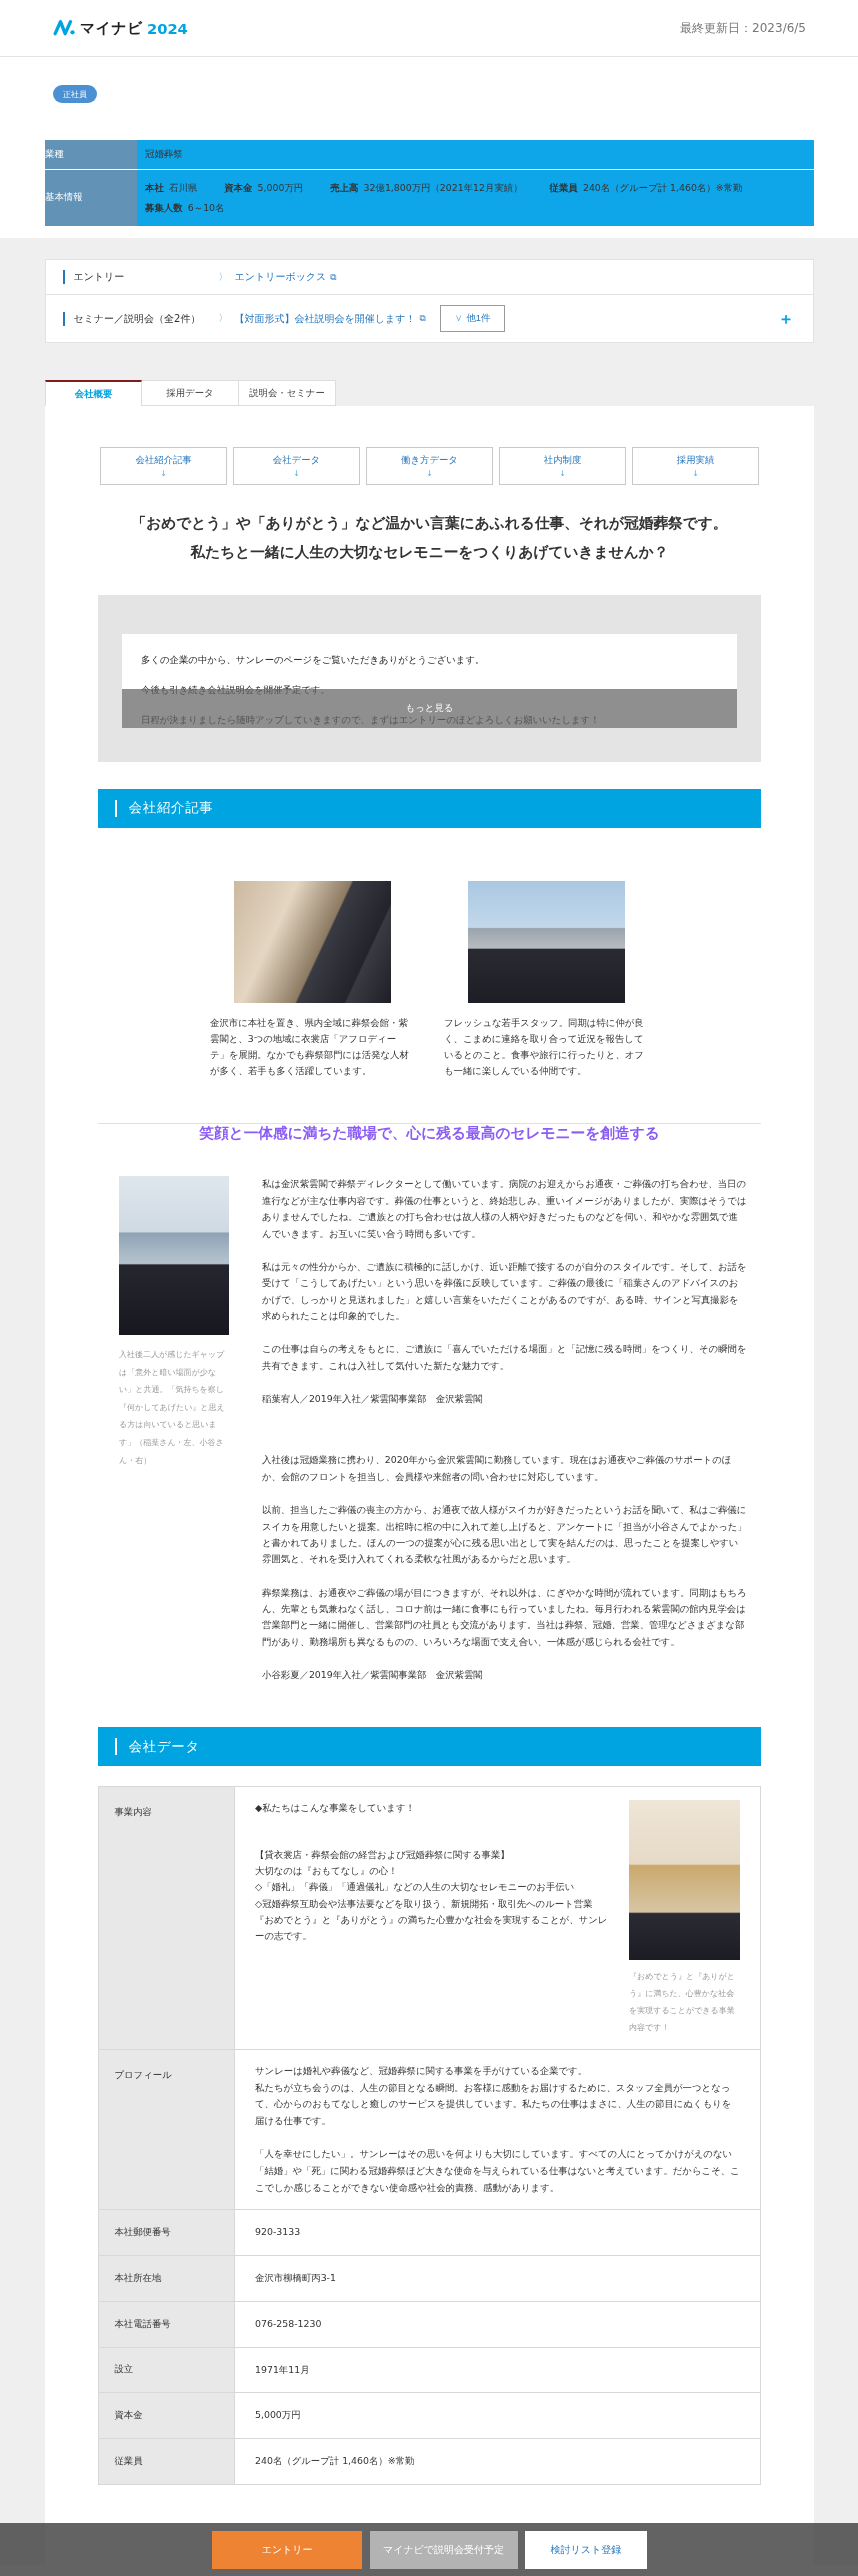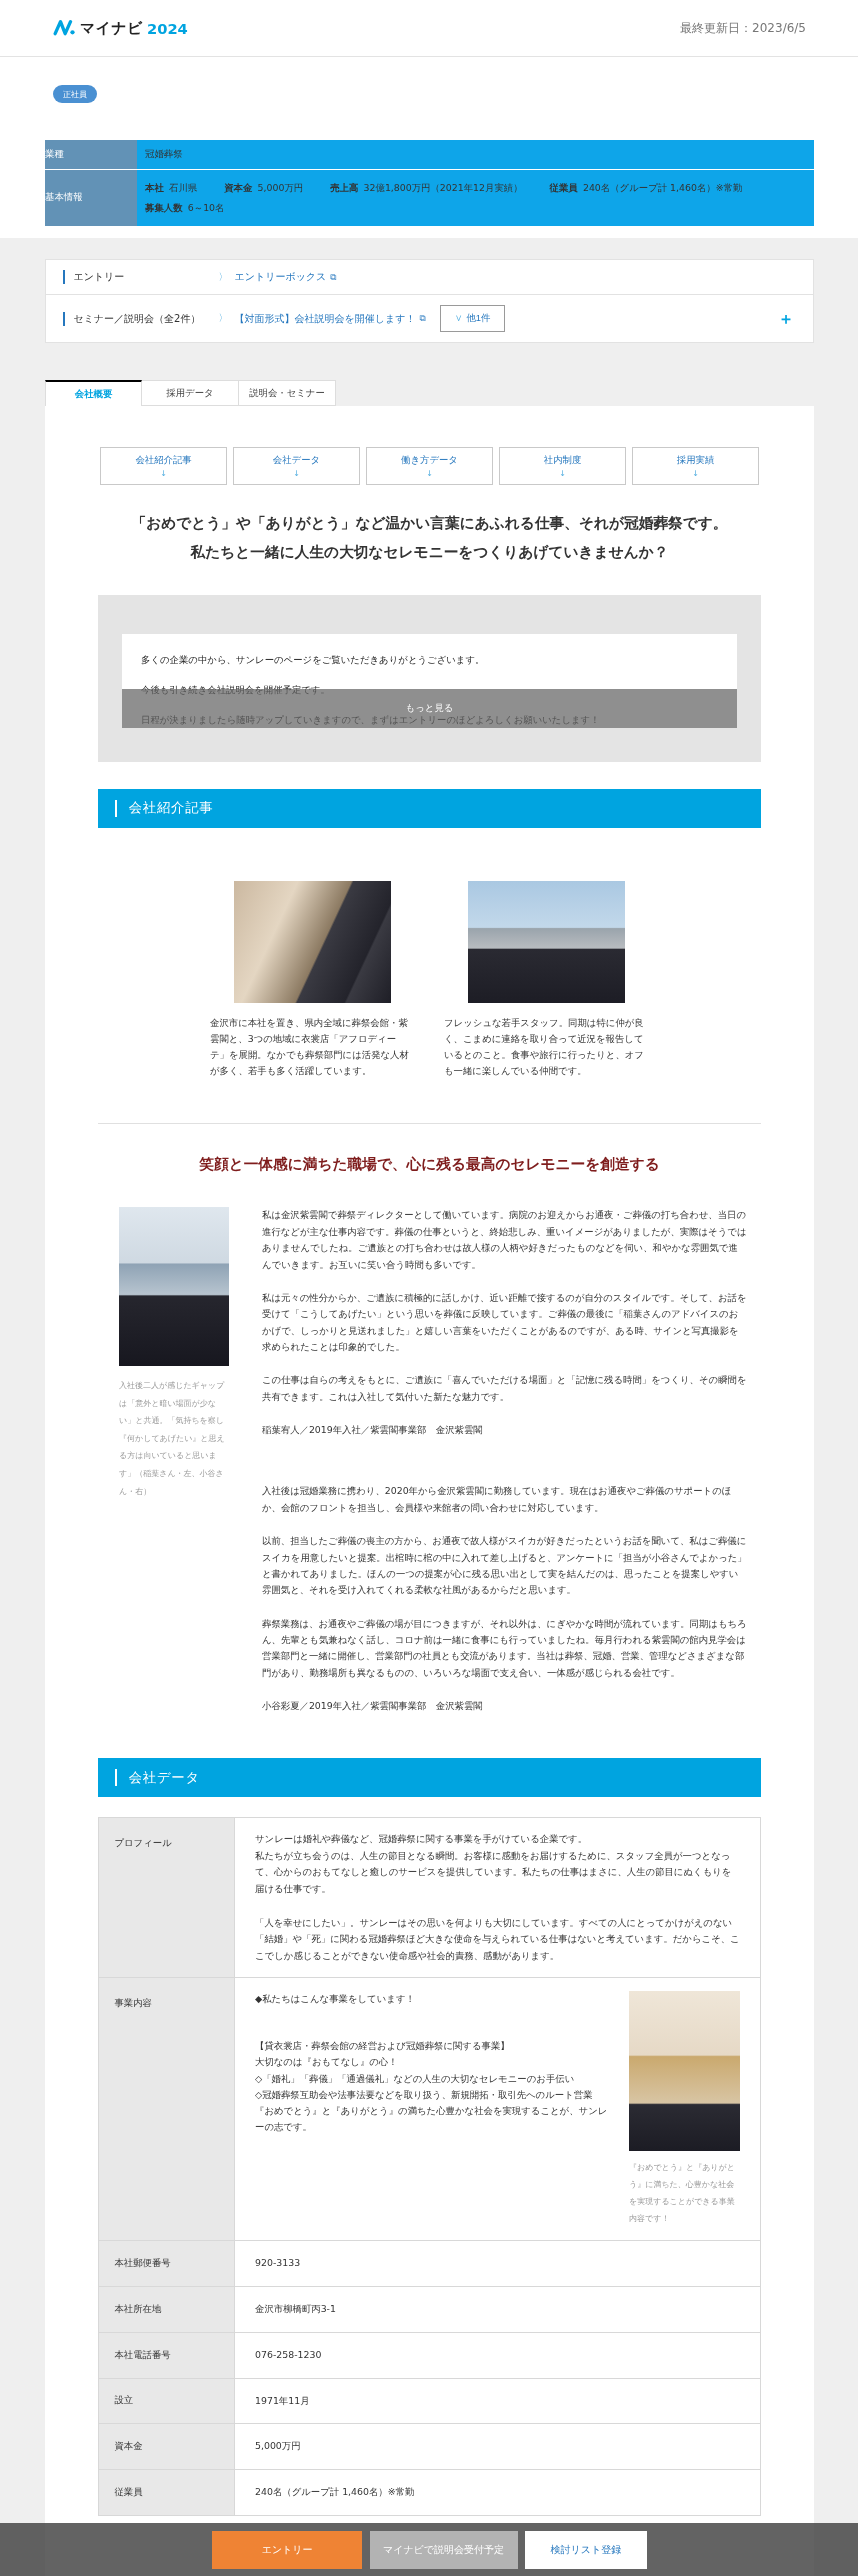--- a/index.html
+++ b/index.html
@@ -48,21 +48,21 @@
   .more-btn .v { color:#53aee0; margin-right:4px; }
   .plus-ico { position:absolute; right:19px; top:50%; transform:translateY(-50%);
     color:#00a4e0; font-size:16px; font-weight:bold; cursor:pointer; }
 
   
   .tabs { display:flex; margin-top:37px; }
   .tab { width:97px; height:26px; display:flex; align-items:center; justify-content:center;
     font-size:9.4px; background:#fff; border:0.7px solid #ddd; border-left:none; color:#444;
     cursor:pointer; border-bottom:0.7px solid #ddd; }
   .tab:first-child { border-left:0.7px solid #ddd; }
-  .tab.active { border-top:2px solid #000000; border-bottom:none; color:#00a4e0; font-weight:bold; }
+  .tab.active { border-top:2px solid #7f1d1d; border-bottom:none; color:#00a4e0; font-weight:bold; }
 
   
   .panel { background:#fff; padding:41px 53px 80px; min-height:2040px; }
 
   
   .anchor-row { display:flex; justify-content:center; gap:6px; }
   .anchor-btn { width:127px; height:38px; background:#fff; border:0.7px solid #c9c9c9;
     display:flex; flex-direction:column; align-items:center; justify-content:center;
     color:#2577be; font-size:9.4px; cursor:pointer; }
   .anchor-btn .dn { color:#53aee0; font-size:8px; line-height:8px; margin-top:2.7px; }
@@ -92,21 +92,21 @@
   .photo-cols { display:flex; justify-content:center; gap:29px; margin-top:53px; }
   .photo-col { width:205px; }
   .ph { margin:0 auto; }
   .ph-caption { margin-top:12px; font-size:9.4px; line-height:1.72; color:#333; }
   .photo1 { width:157px; height:122px;
     background:linear-gradient(115deg,#cbb8a0 0%,#e4d6c2 30%,#8c7a62 55%,#3a3a42 56%,#23232b 78%,#3a3a42 79%,#1e1e26 100%); }
   .photo2 { width:157px; height:122px;
     background:linear-gradient(180deg,#aac8e2 0%,#c2d8ea 38%,#9aa4ac 39%,#b8bcc0 55%,#2a2a32 56%,#1d1d25 100%); }
 
   .divider { border:none; border-top:0.7px solid #e0e0e0; margin:44px 0 0; }
-  .headline2 { text-align:center; font-size:14.7px; font-weight:bold; color:#7f1d1d; margin-top:31px; }
+  .headline2 { text-align:center; font-size:14.7px; font-weight:bold; color:#8b5cf6; }
 
   
   .article { display:flex; margin-top:33px; }
   .art-fig { width:110px; margin-left:21px; flex:none; }
   .art-photo { width:110px; height:159px;
     background:linear-gradient(180deg,#dfe7ee 0%,#cfd9e2 35%,#8fa3b5 36%,#b7c4cf 55%,#26262e 56%,#17171f 100%); }
   .art-caption { margin-top:10.7px; font-size:8px; line-height:2.2; color:#999; }
   .art-text { flex:1; margin-left:33px; max-width:485px; }
   .art-text p { font-size:9.4px; line-height:1.75; margin-bottom:16.7px; color:#333; }
   .art-text p.sig { margin-bottom:45px; }
@@ -292,46 +292,46 @@
       </div>
 
       <div class="sec-header">
         <span class="bar"></span>
         <h2>会社データ</h2>
       </div>
 
       <table class="data-table">
         <tbody>
             <tr class="tall">
-          <td class="lbl">プロフィール</td>
-          <td class="val">
-            <p>サンレーは婚礼や葬儀など、冠婚葬祭に関する事業を手がけている企業です。</p>
-            <p class="gap">私たちが立ち会うのは、人生の節目となる瞬間。お客様に感動をお届けするために、スタッフ全員が一つとなって、心からのおもてなしと癒しのサービスを提供しています。私たちの仕事はまさに、人生の節目にぬくもりを届ける仕事です。</p>
-            <p>「人を幸せにしたい」。サンレーはその思いを何よりも大切にしています。すべての人にとってかけがえのない「結婚」や「死」に関わる冠婚葬祭ほど大きな使命を与えられている仕事はないと考えています。だからこそ、ここでしか感じることができない使命感や社会的責務、感動があります。</p>
-          </td>
-        </tr>
-        <tr class="tall">
           <td class="lbl">事業内容</td>
           <td class="val">
             <div class="biz-flex">
               <div class="biz-text">
                 <div class="b1">◆私たちはこんな事業をしています！</div>
                 <div>【貸衣裳店・葬祭会館の経営および冠婚葬祭に関する事業】</div>
                 <div>大切なのは『おもてなし』の心！</div>
                 <div>◇「婚礼」「葬儀」「通過儀礼」などの人生の大切なセレモニーのお手伝い</div>
                 <div>◇冠婚葬祭互助会や法事法要などを取り扱う、新規開拓・取引先へのルート営業</div>
                 <div>『おめでとう』と『ありがとう』の満ちた心豊かな社会を実現することが、サンレーの志です。</div>
               </div>
               <figure class="biz-fig">
                 <div class="biz-photo"></div>
                 <figcaption class="biz-caption">『おめでとう』と『ありがとう』に満ちた、心豊かな社会を実現することができる事業内容です！</figcaption>
               </figure>
             </div>
           </td>
         </tr>
+        <tr class="tall">
+          <td class="lbl">プロフィール</td>
+          <td class="val">
+            <p>サンレーは婚礼や葬儀など、冠婚葬祭に関する事業を手がけている企業です。</p>
+            <p class="gap">私たちが立ち会うのは、人生の節目となる瞬間。お客様に感動をお届けするために、スタッフ全員が一つとなって、心からのおもてなしと癒しのサービスを提供しています。私たちの仕事はまさに、人生の節目にぬくもりを届ける仕事です。</p>
+            <p>「人を幸せにしたい」。サンレーはその思いを何よりも大切にしています。すべての人にとってかけがえのない「結婚」や「死」に関わる冠婚葬祭ほど大きな使命を与えられている仕事はないと考えています。だからこそ、ここでしか感じることができない使命感や社会的責務、感動があります。</p>
+          </td>
+        </tr>
         <tr class="simple">
           <td class="lbl">本社郵便番号</td>
           <td class="val">920-3133</td>
         </tr>
         <tr class="simple">
           <td class="lbl">本社所在地</td>
           <td class="val">金沢市柳橋町丙3-1</td>
         </tr>
         <tr class="simple">
           <td class="lbl">本社電話番号</td>

